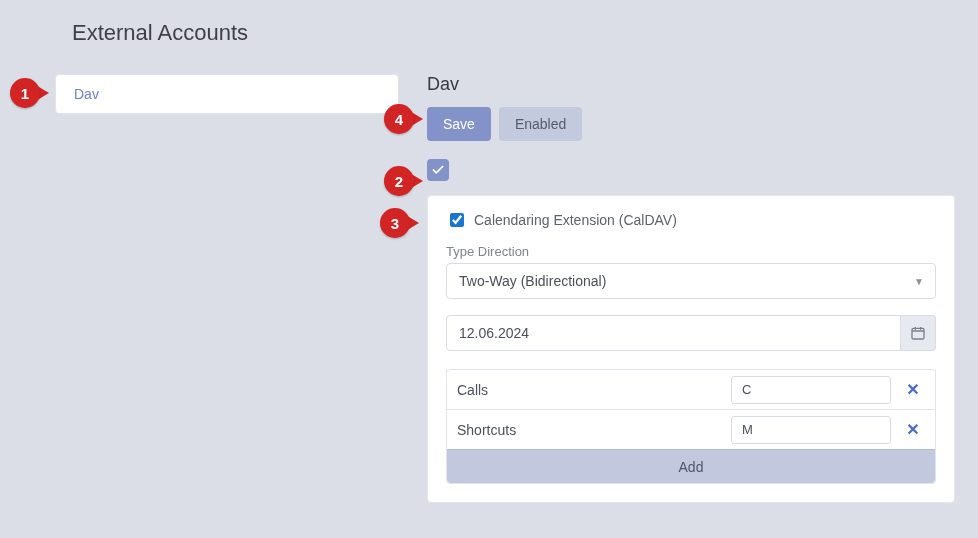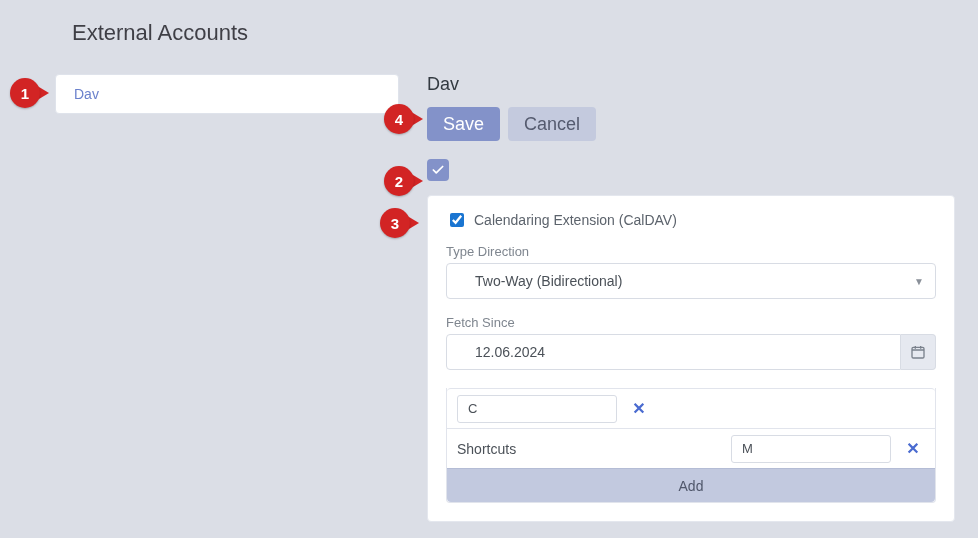--- a/index.html
+++ b/index.html
@@ -53,21 +53,21 @@
     color: #333a41;
     margin: 0 0 12px 0;
   }
 
   .btn-row { display: flex; gap: 8px; margin-bottom: 18px; }
   .btn {
     height: 34px;
     padding: 0 16px;
     border: none;
     border-radius: 4px;
-    font-size: 18px;
+    font-size: 14px;
     cursor: pointer;
   }
   .btn-primary { background: #8392c9; color: #fff; }
   .btn-secondary { background: #c4cade; color: #555b6f; }
 
   .field-label {
     font-size: 13px;
     color: #7f868f;
     margin-bottom: 4px;
     display: flex;
@@ -108,21 +108,21 @@
     height: 14px;
     flex: none;
     accent-color: #1a75d1;
   }
 
   .text-input, .select-input {
     width: 100%;
     height: 36px;
     border: 1px solid #d8dce4;
     border-radius: 4px;
-    padding: 0 28px;
+    padding: 0 12px;
     font-size: 14px;
     color: #4b5158;
     background: #fff;
     outline: none;
   }
   .select-wrap { position: relative; margin-bottom: 16px; }
   .select-caret {
     position: absolute;
     right: 12px;
     top: 50%;
@@ -245,55 +245,55 @@
 
 <div class="sidebar-item">
   <span>Dav</span>
 </div>
 
 <div class="detail-area">
   <div class="detail-heading">Dav</div>
 
   <div class="btn-row">
     <button class="btn btn-primary">Save</button>
-    <button class="btn btn-secondary">Cancel</button>
+    <button class="btn btn-secondary">Enabled</button>
   </div>
 
   <div class="checkbox-toggle">
     <svg viewBox="0 0 24 24">
         <path d="M4 12l5 5L20 6" stroke="#fff" stroke-width="3" fill="none" stroke-linecap="round" stroke-linejoin="round"></path>
       </svg>
   </div>
 
   <div class="card">
     <div class="card-header-row">
       <input type="checkbox" class="blue-check" checked="" style="">
       <span>Calendaring Extension (CalDAV)</span>
     </div>
 
     <div class="field-label">Type Direction</div>
     <div class="select-wrap">
       <input class="select-input" readonly="" value="Two-Way (Bidirectional)" style="">
       <span class="select-caret">▼</span>
     </div>
 
-    <div class="field-label">Fetch Since</div>
     <div class="date-row">
       <input class="text-input" value="12.06.2024" style="">
       <div class="date-btn">
         <svg viewBox="0 0 24 24">
           <rect x="3" y="5" width="18" height="16" rx="2" stroke-width="2"></rect>
           <path d="M3 9h18M8 3v4M16 3v4" stroke-width="2"></path>
         </svg>
       </div>
     </div>
 
 
     <div class="entity-table">
       <div class="entity-row">
+        <span class="entity-name">Calls</span>
         <input class="entity-shortcut" value="C" style="">
         <span class="remove-x">✕</span>
       </div>
       <div class="entity-row">
         <span class="entity-name">Shortcuts</span>
         <input class="entity-shortcut" value="M" style="">
         <span class="remove-x">✕</span>
       </div>
       <div class="entity-add">Add</div>
     </div>

